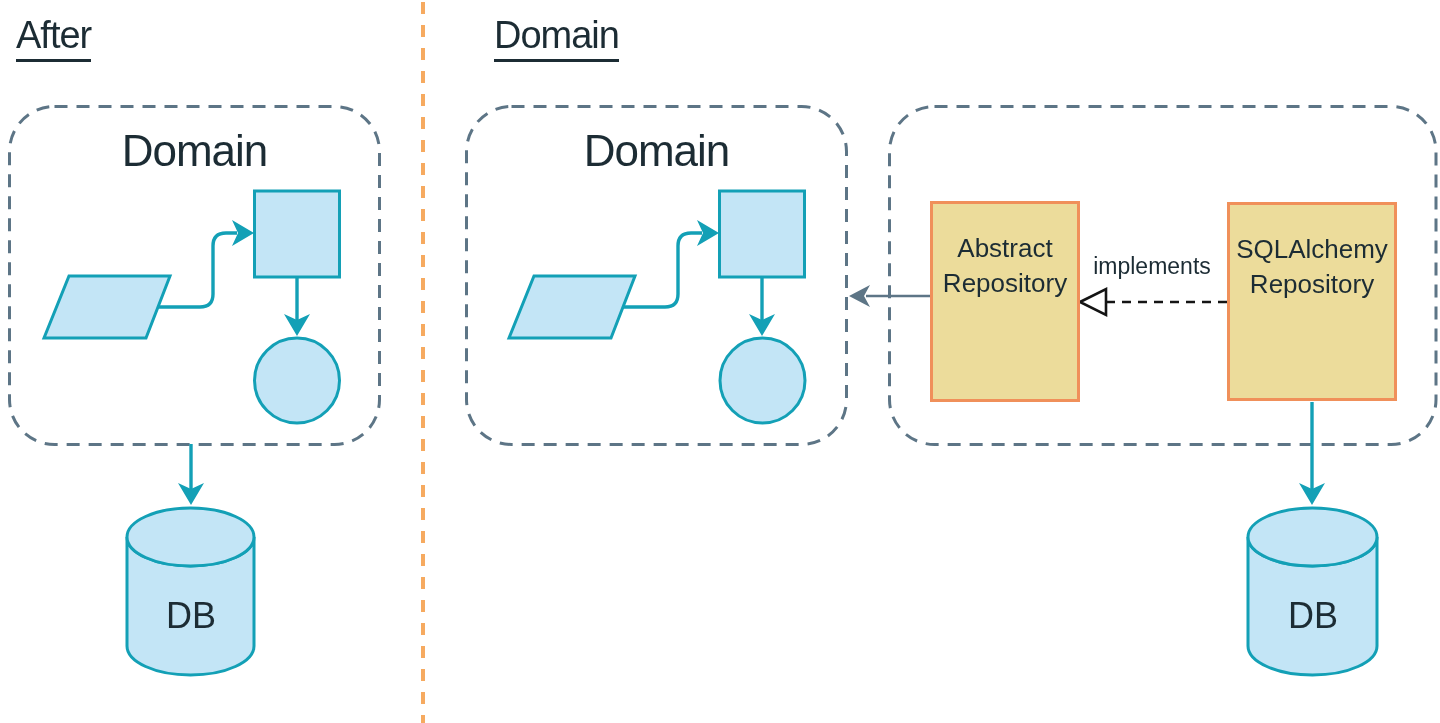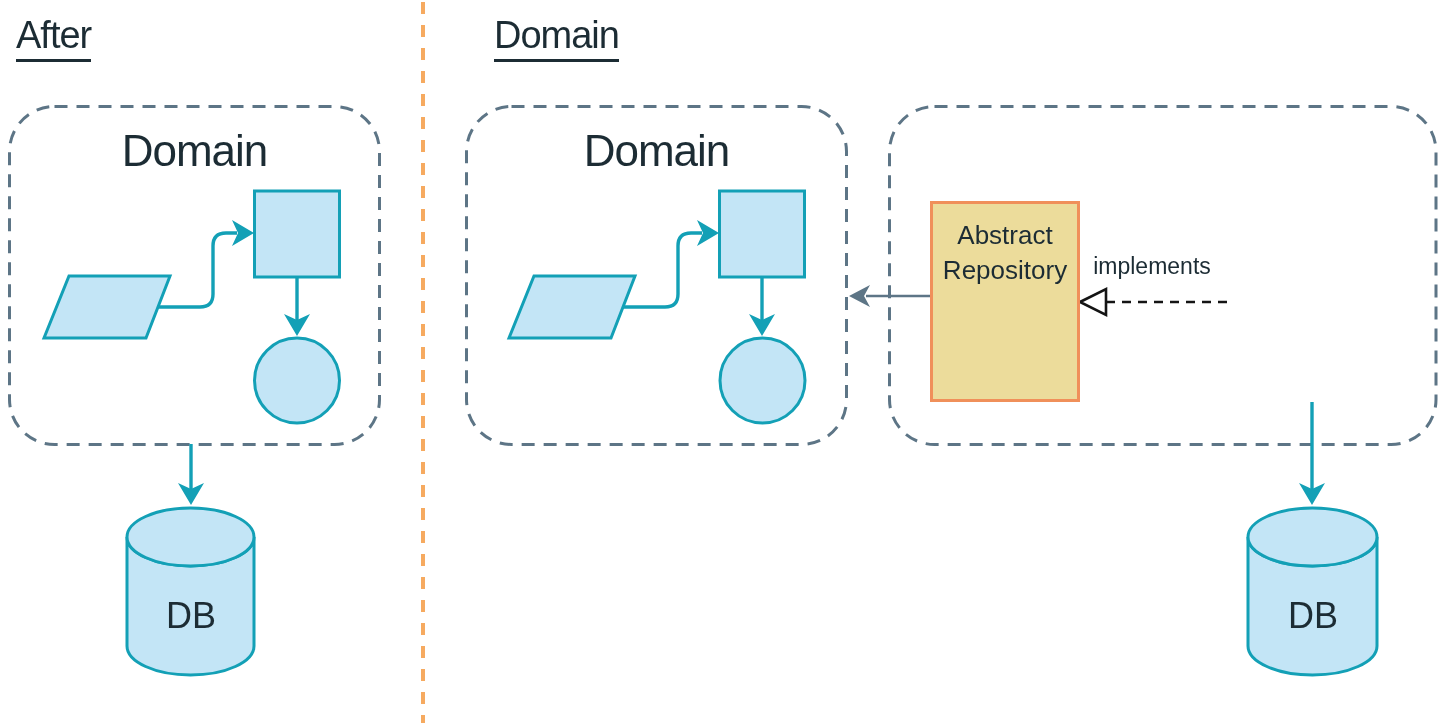--- a/index.html
+++ b/index.html
@@ -15,21 +15,21 @@
   html,body{margin:0;padding:0;background:#ffffff;}
   body{font-family:"Liberation Sans", sans-serif;color:var(--ink);}
   .stage{position:relative;width:1440px;height:723px;background:#fff;overflow:hidden;}
   .stage svg{position:absolute;left:0;top:0;}
   .label{position:absolute;white-space:nowrap;}
   .section-label{font-size:38px;font-weight:300;letter-spacing:-1px;}
   .section-label .underline{display:inline-block;border-bottom:3px solid var(--ink);padding-bottom:2px;}
   .panel-title{position:absolute;text-align:center;font-size:44px;font-weight:300;letter-spacing:-1px;}
   .repo-box{position:absolute;box-sizing:border-box;background:var(--khaki-fill);
     border:3px solid var(--khaki-border);text-align:center;font-size:26px;line-height:1.35;
-    padding-top:14px;font-weight:300;}
+    padding-top:27px;font-weight:300;}
   .implements-label{position:absolute;text-align:center;font-size:23px;font-weight:300;}
   .db-label{position:absolute;text-align:center;font-size:36px;font-weight:300;}
 </style>
 </head>
 <body>
 
 <div class="stage">
 
   <svg width="1440" height="723" viewBox="0 0 1440 723">
 
@@ -77,19 +77,20 @@
     <span class="underline">After</span>
   </div>
   <div class="label section-label" style="left:494px;top:14px;">
     <span class="underline">Domain</span>
   </div>
 
   <div class="panel-title" style="left:9px;top:126px;width:371px;">Domain</div>
   <div class="panel-title" style="left:466px;top:126px;width:381px;">Domain</div>
 
   <div class="repo-box" style="left:930px;top:201px;width:150px;height:201px;">Abstract Repository</div>
+  <div class="repo-box" style="left:1227px;top:202px;width:170px;height:199px;">SQLAlchemy Repository</div>
 
   <div class="implements-label" style="left:1074px;top:253px;width:156px;">implements</div>
 
   <div class="db-label" style="left:127px;top:595px;width:128px;">DB</div>
   <div class="db-label" style="left:1248px;top:595px;width:130px;">DB</div>
 
 </div>
 
 </body></html>

